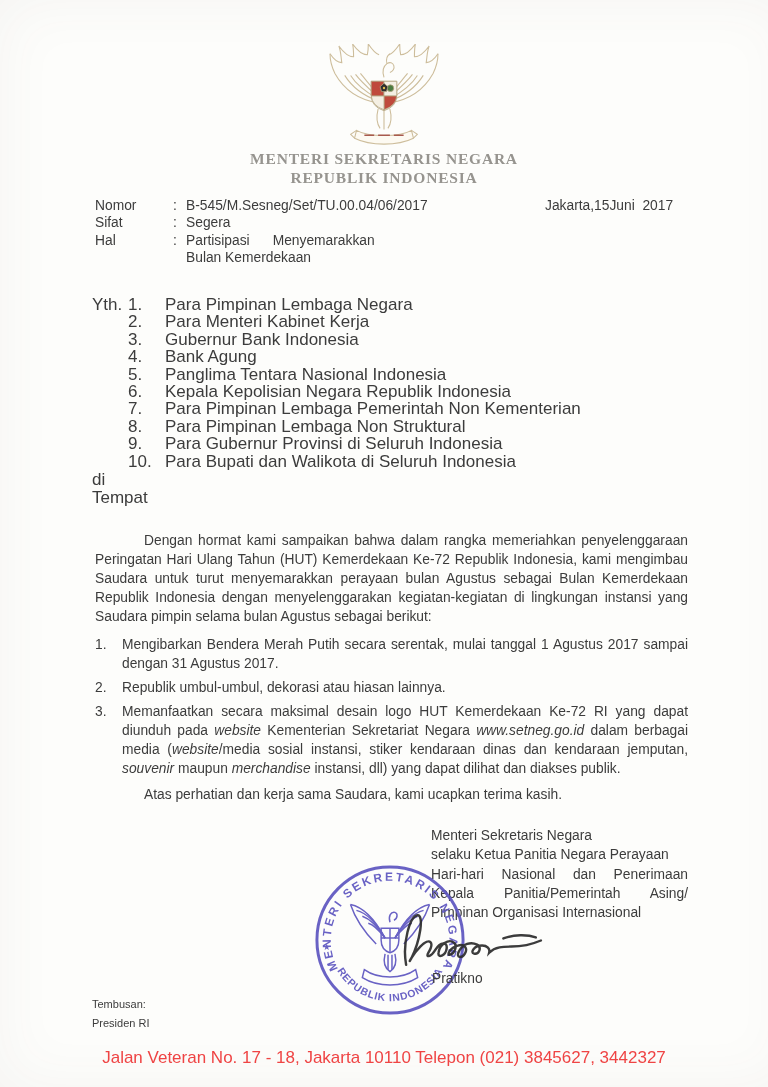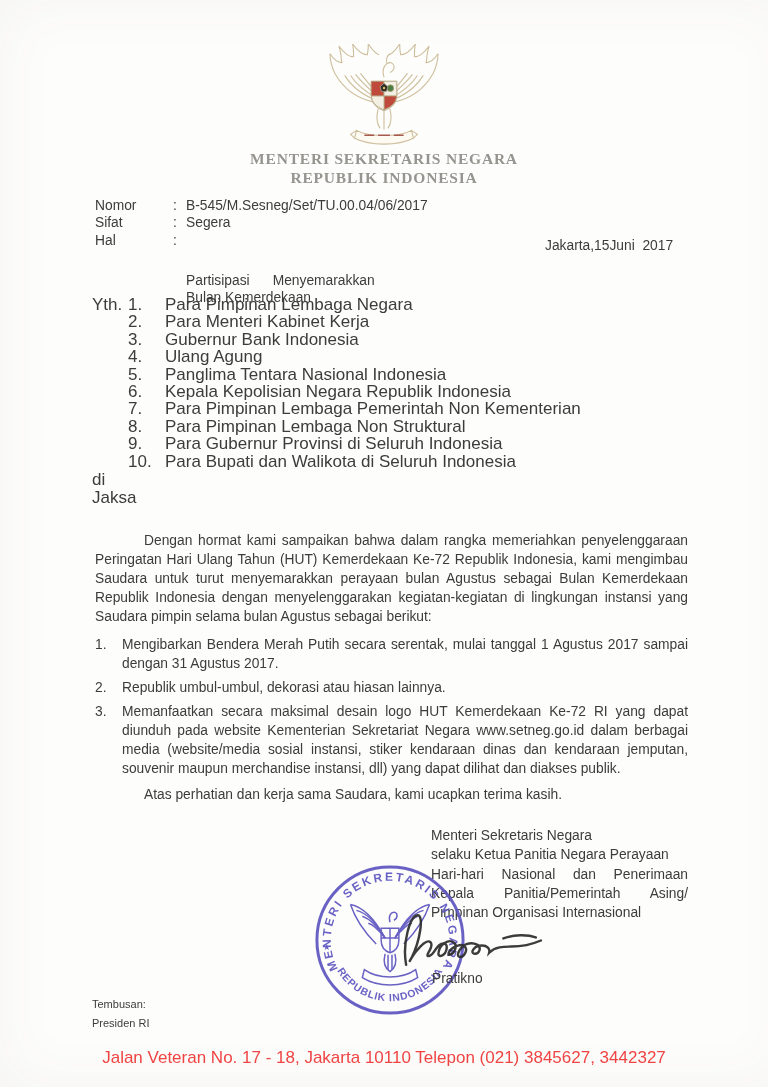--- a/index.html
+++ b/index.html
@@ -4,22 +4,22 @@
 <style>
   html,body{margin:0;padding:0;background:#e9e9e7;}
   .page{
     position:relative;width:768px;height:1087px;margin:0 auto;
     background:#fdfdfb;overflow:hidden;
     font-family:"Liberation Sans","DejaVu Sans",sans-serif;
     color:var(--ink,#3c3c3c);
     box-shadow:inset 0 0 60px rgba(90,85,70,0.05);
     padding-left:23px;
   }
-  .pre{white-space:pre;margin-top:40px;}
-  .it{}
+  .pre{white-space:pre;}
+  .it{font-style:italic;}
 
   
   .emblem{position:absolute;left:325px;top:44px;width:118px;height:106px;}
   .ministry{position:absolute;left:0;top:149px;width:768px;text-align:center;
     font-family:"Liberation Serif","DejaVu Serif",serif;font-weight:bold;
     font-size:15.5px;line-height:19px;color:var(--faded,#96948f);letter-spacing:0.8px;}
 
   
   .meta{position:absolute;left:95px;top:197px;width:460px;font-size:13.8px;line-height:17.4px;}
   .m-row{display:flex;}
@@ -137,21 +137,21 @@
         <span class="r-txt">Para Menteri Kabinet Kerja</span>
       </div>
     <div class="r-row">
         <span class="r-sal"></span>
         <span class="r-num">3.</span>
         <span class="r-txt">Gubernur Bank Indonesia</span>
       </div>
     <div class="r-row">
         <span class="r-sal"></span>
         <span class="r-num">4.</span>
-        <span class="r-txt">Ulang Agung</span>
+        <span class="r-txt">Bank Agung</span>
       </div>
     <div class="r-row">
         <span class="r-sal"></span>
         <span class="r-num">5.</span>
         <span class="r-txt">Panglima Tentara Nasional Indonesia</span>
       </div>
     <div class="r-row">
         <span class="r-sal"></span>
         <span class="r-num">6.</span>
         <span class="r-txt">Kepala Kepolisian Negara Republik Indonesia</span>
@@ -170,21 +170,21 @@
         <span class="r-sal"></span>
         <span class="r-num">9.</span>
         <span class="r-txt">Para Gubernur Provinsi di Seluruh Indonesia</span>
       </div>
     <div class="r-row">
         <span class="r-sal"></span>
         <span class="r-num">10.</span>
         <span class="r-txt">Para Bupati dan Walikota di Seluruh Indonesia</span>
       </div>
     <div class="r-loc">di</div>
-    <div class="r-loc">Jaksa</div>
+    <div class="r-loc">Tempat</div>
   </div>
 
   <div class="bodyblock">
     <p class="para">Dengan hormat kami sampaikan bahwa dalam rangka memeriahkan penyelenggaraan Peringatan Hari Ulang Tahun (HUT) Kemerdekaan Ke-72 Republik Indonesia, kami mengimbau Saudara untuk turut menyemarakkan perayaan bulan Agustus sebagai Bulan Kemerdekaan Republik Indonesia dengan menyelenggarakan kegiatan-kegiatan di lingkungan instansi yang Saudara pimpin selama bulan Agustus sebagai berikut:</p>
     <div class="d-item">
       <span class="d-num">1.</span>
       <span class="d-txt"><span>Mengibarkan Bendera Merah Putih secara serentak, mulai tanggal 1 Agustus 2017 sampai dengan 31 Agustus 2017.</span></span>
     </div>
     <div class="d-item">
       <span class="d-num">2.</span>

